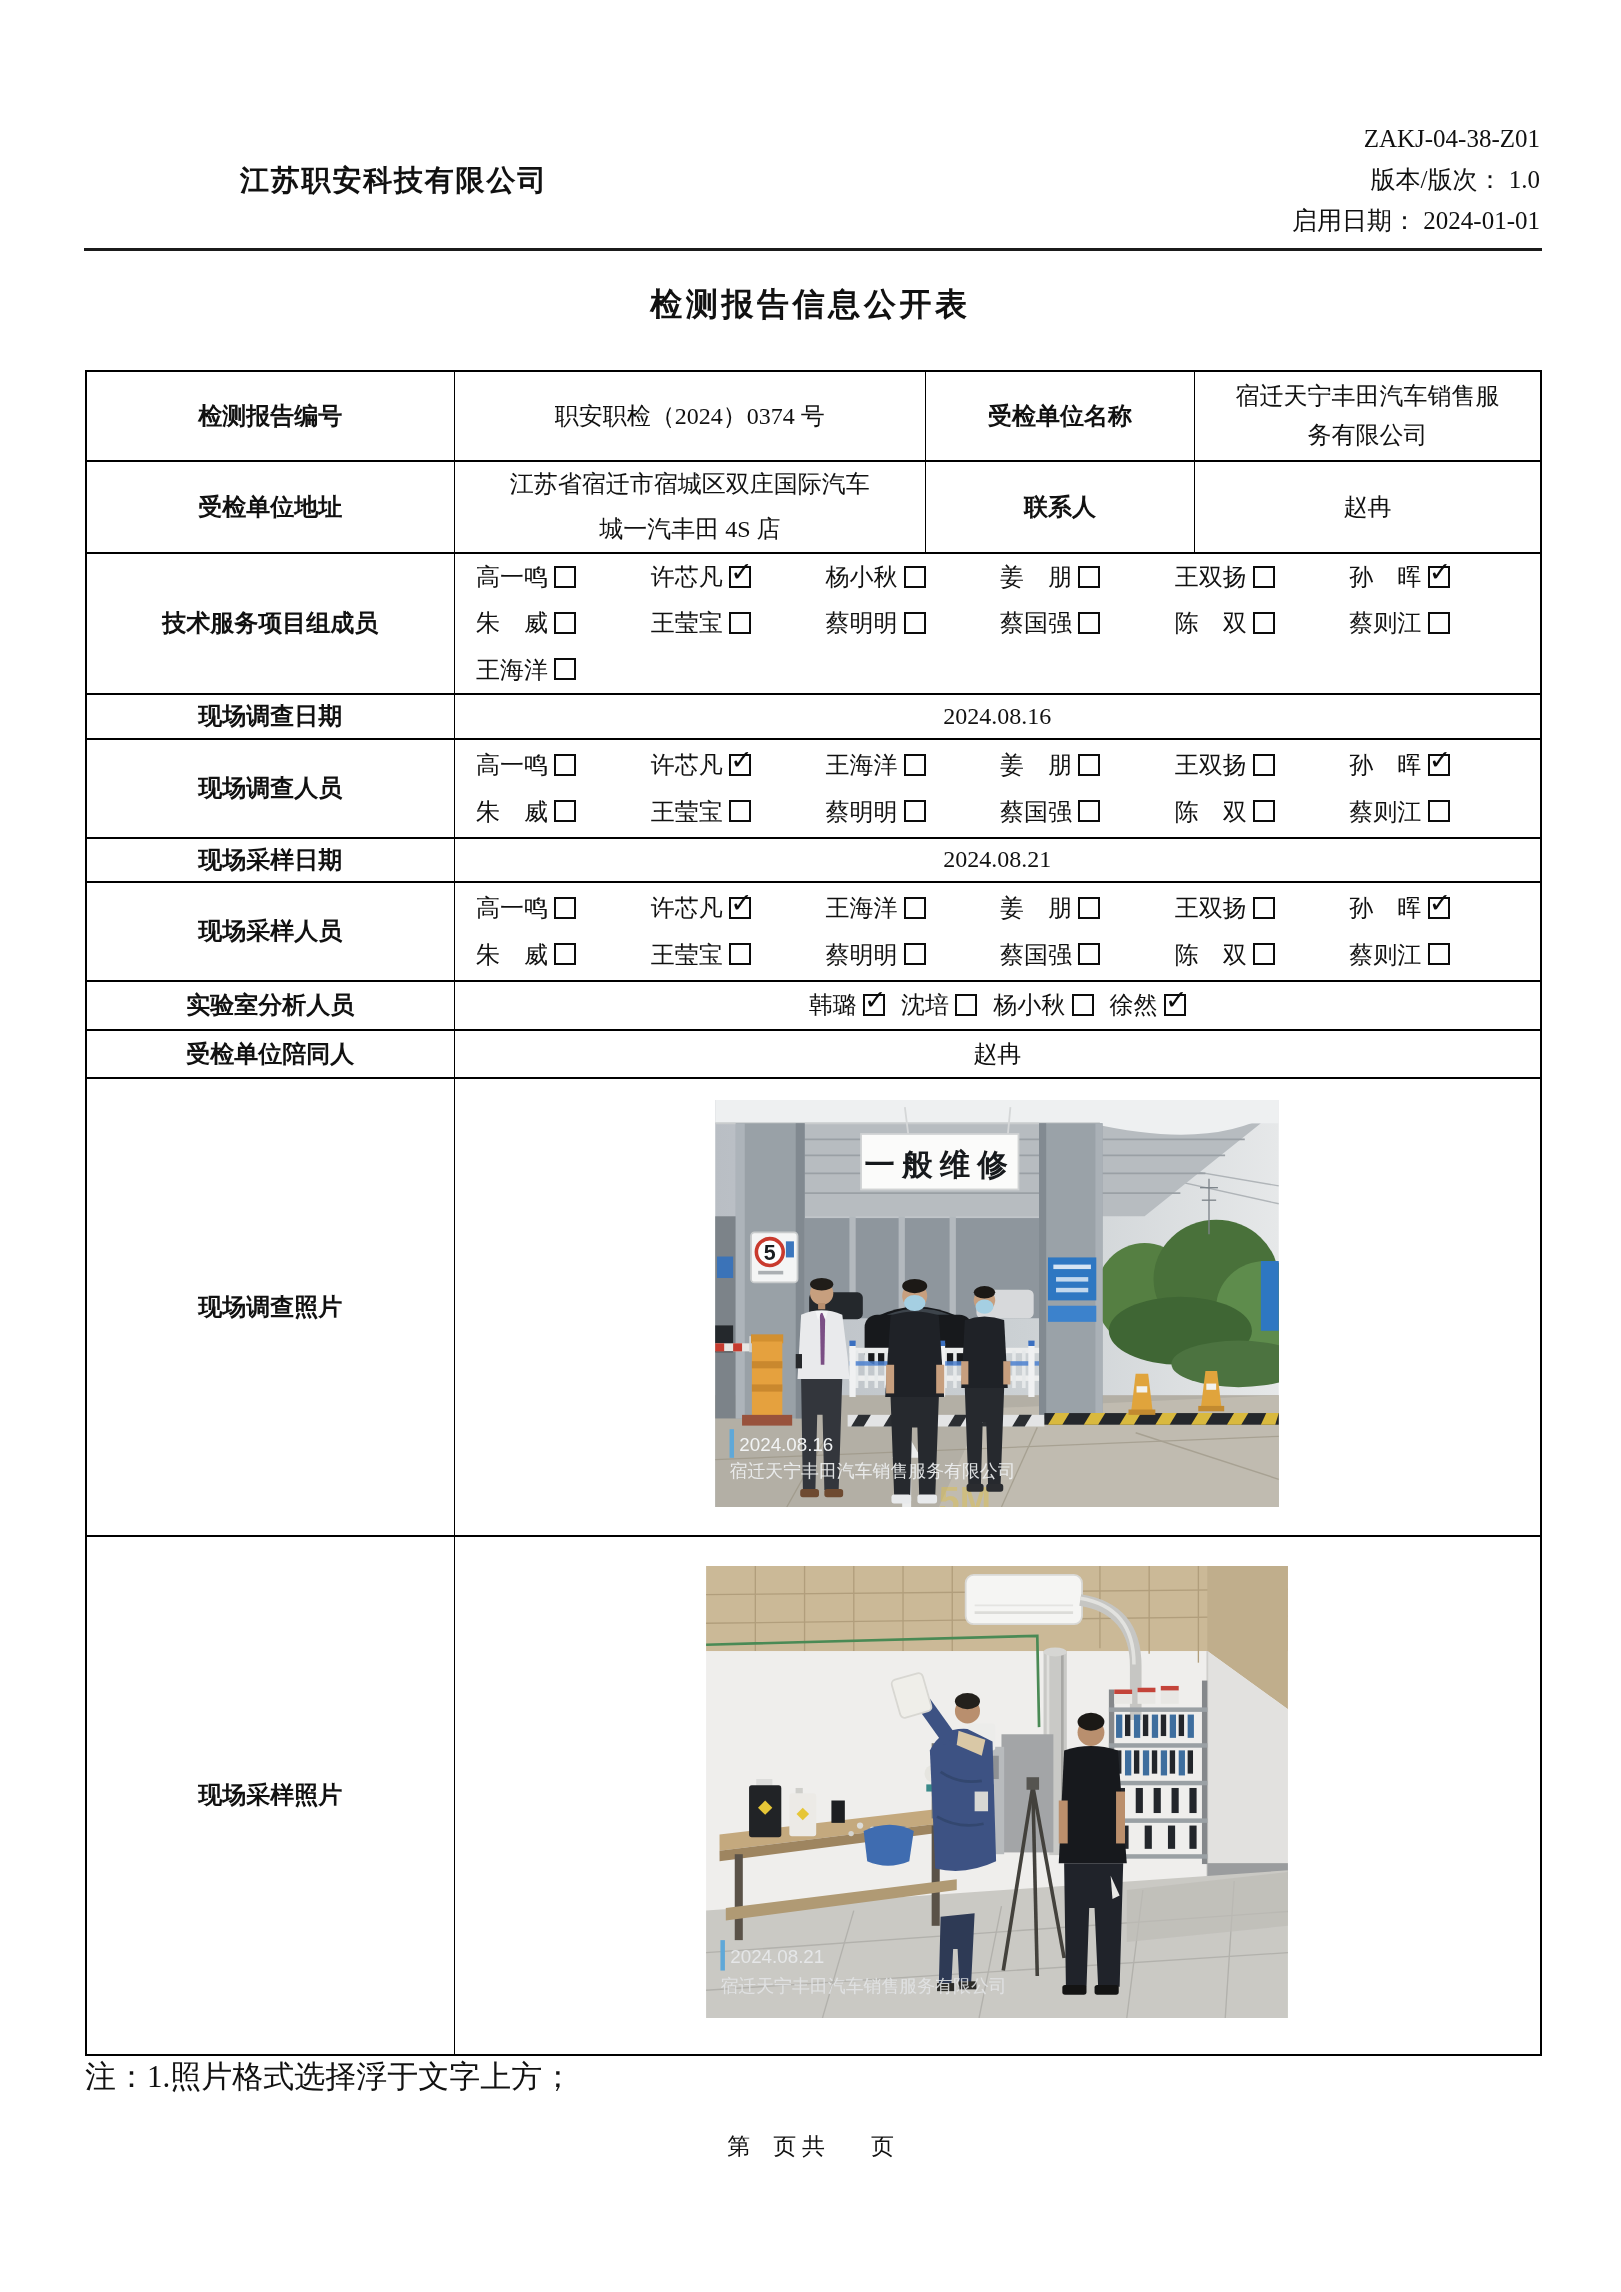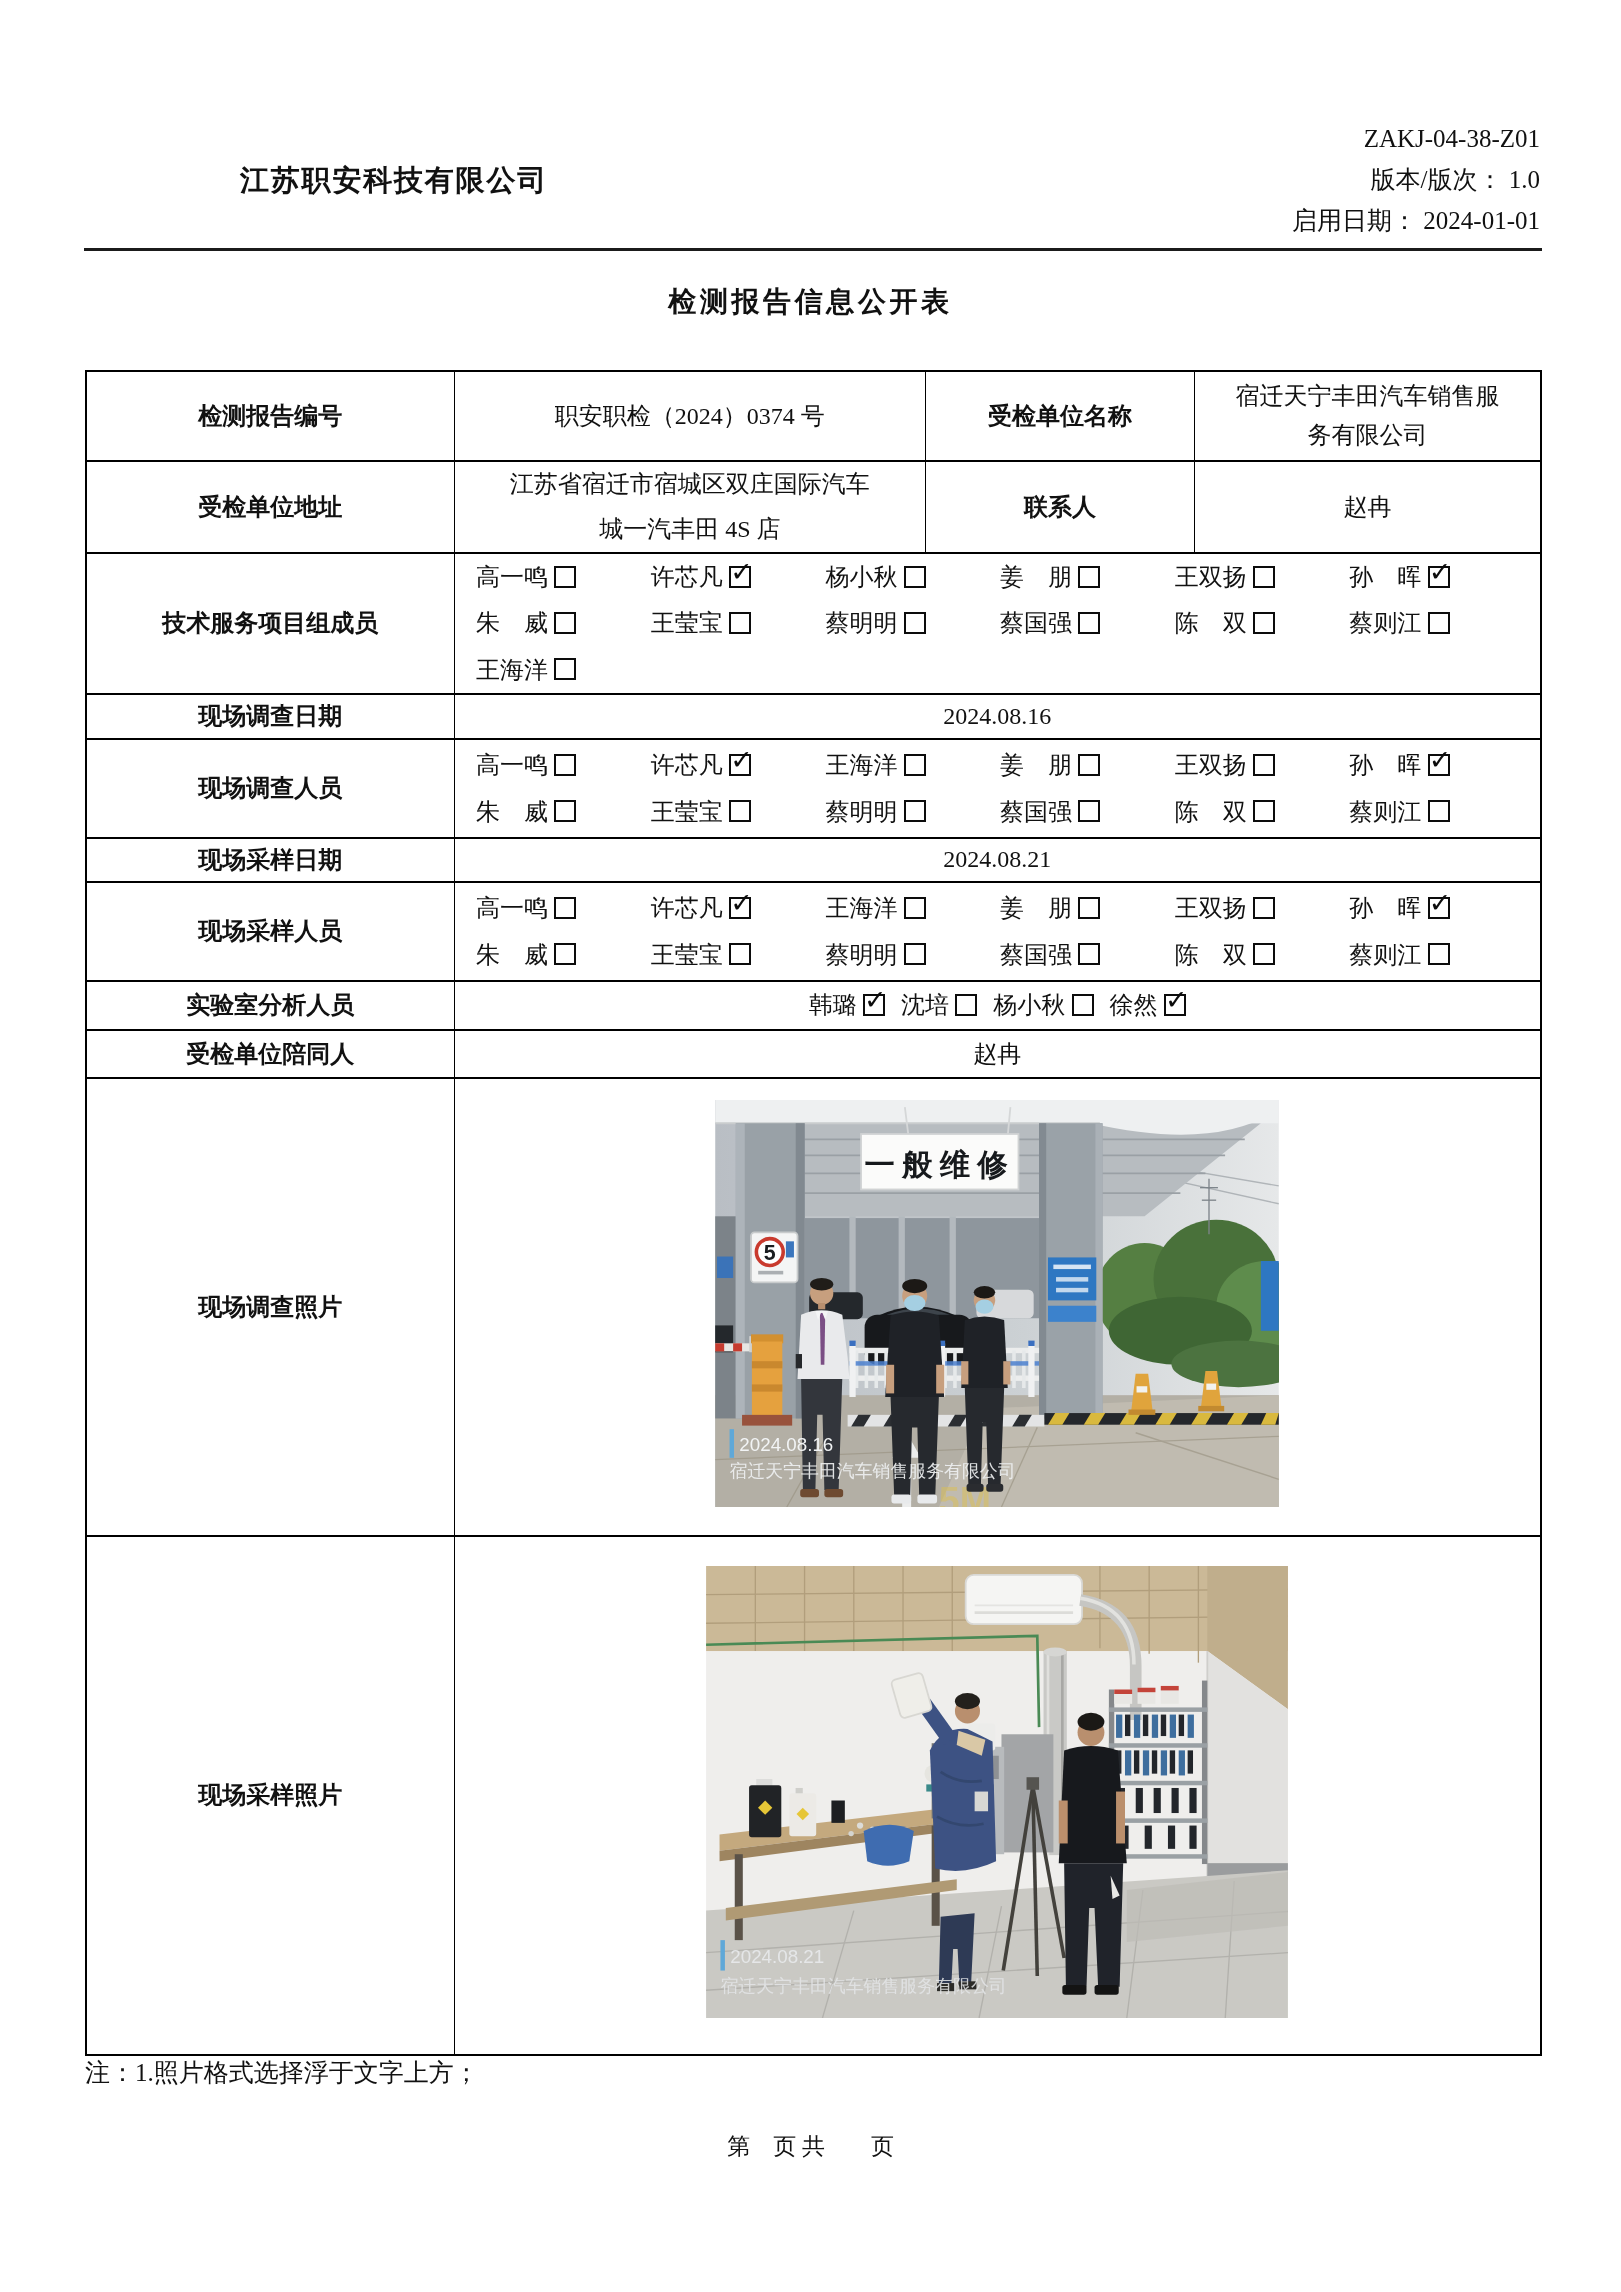--- a/index.html
+++ b/index.html
@@ -10,21 +10,21 @@
   .header{position:absolute;left:0;top:0;width:1621px;height:249px;}
   .logo-box{position:absolute;left:92px;top:107px;width:152px;height:143px;}
   .company-name{position:absolute;left:240px;top:161px;font-size:29px;font-weight:600;
                 letter-spacing:1.8px;font-family:"Liberation Serif","DejaVu Serif",serif;}
   .doc-block{position:absolute;right:81px;top:118px;text-align:right;
              font-size:25px;line-height:41px;font-family:"Liberation Serif","DejaVu Serif",serif;}
   .header-rule{position:absolute;left:84px;right:79px;top:248px;height:2.7px;background:#1b1b1b;}
 
   
   .doc-title{position:absolute;left:0;top:283px;width:1621px;text-align:center;
-             font-size:28px;font-weight:bold;letter-spacing:3.6px;
+             font-size:32px;font-weight:bold;letter-spacing:3.6px;
              font-family:"Liberation Sans","DejaVu Sans",sans-serif;}
 
   
   .main-table{position:absolute;left:85px;top:370px;width:1457px;border-collapse:collapse;
               table-layout:fixed;}
   .main-table td{border:1.8px solid #000;border-top-width:2.7px;border-bottom-width:2.7px;
                  font-size:24px;vertical-align:middle;overflow:hidden;}
   .main-table{border:2.7px solid #000;}
   td.lbl{font-family:"Liberation Sans","DejaVu Sans",sans-serif;font-weight:bold;
          text-align:center;padding:0 5.4px;}
@@ -38,21 +38,21 @@
   .cb{display:inline-block;width:18px;height:18px;border:2.7px solid #0c0c0c;margin-left:6.3px;
       vertical-align:-2.7px;position:relative;background:#fff;}
   .cb.checked::before{content:"";}
   .cb .tick{position:absolute;left:-0.9px;top:-9px;font-size:27px;font-weight:bold;
             font-family:"Liberation Sans","DejaVu Sans",sans-serif;color:#0c0c0c;line-height:27px;}
   .lab-row{display:flex;justify-content:center;gap:16px;align-items:center;}
   .photo-cell{text-align:center;vertical-align:middle;}
   .photo-frame{display:inline-block;line-height:0;}
 
   
-  .note{position:absolute;left:85px;top:2056px;font-size:25px;}
+  .note{position:absolute;left:85px;top:2056px;font-size:31px;}
   .page-footer{position:absolute;left:0;top:2131px;width:1621px;text-align:center;font-size:23px;}
 </style>
 </head>
 <body>
 
 <div class="header">
   <div class="company-name">江苏职安科技有限公司</div>
   <div class="doc-block">
     <div>ZAKJ-04-38-Z01</div>
     <div>版本/版次： 1.0</div>

